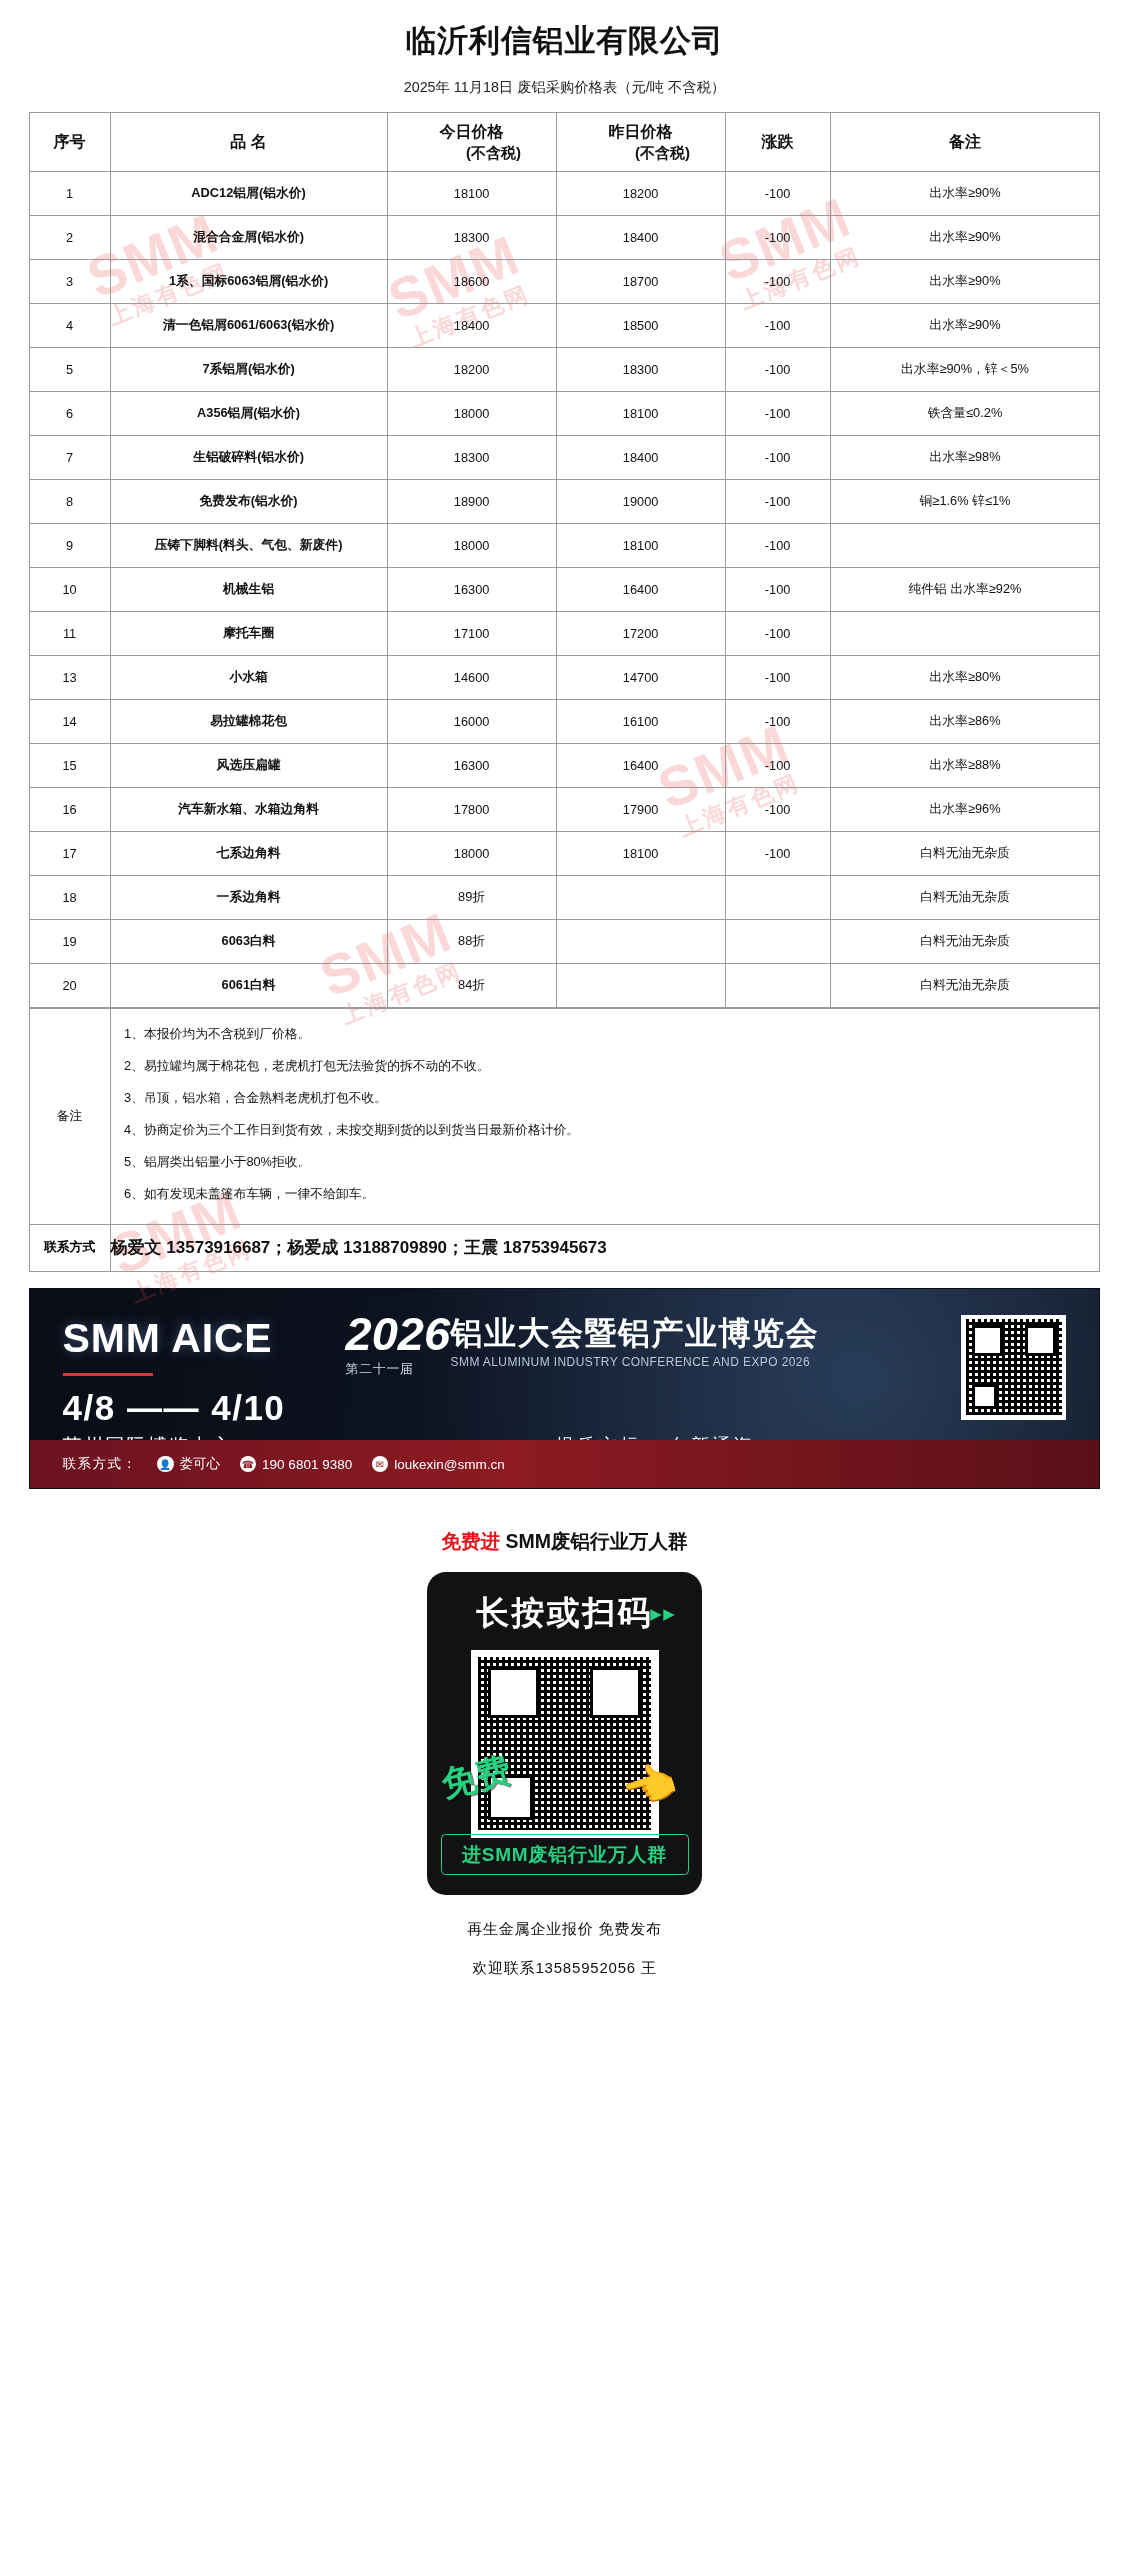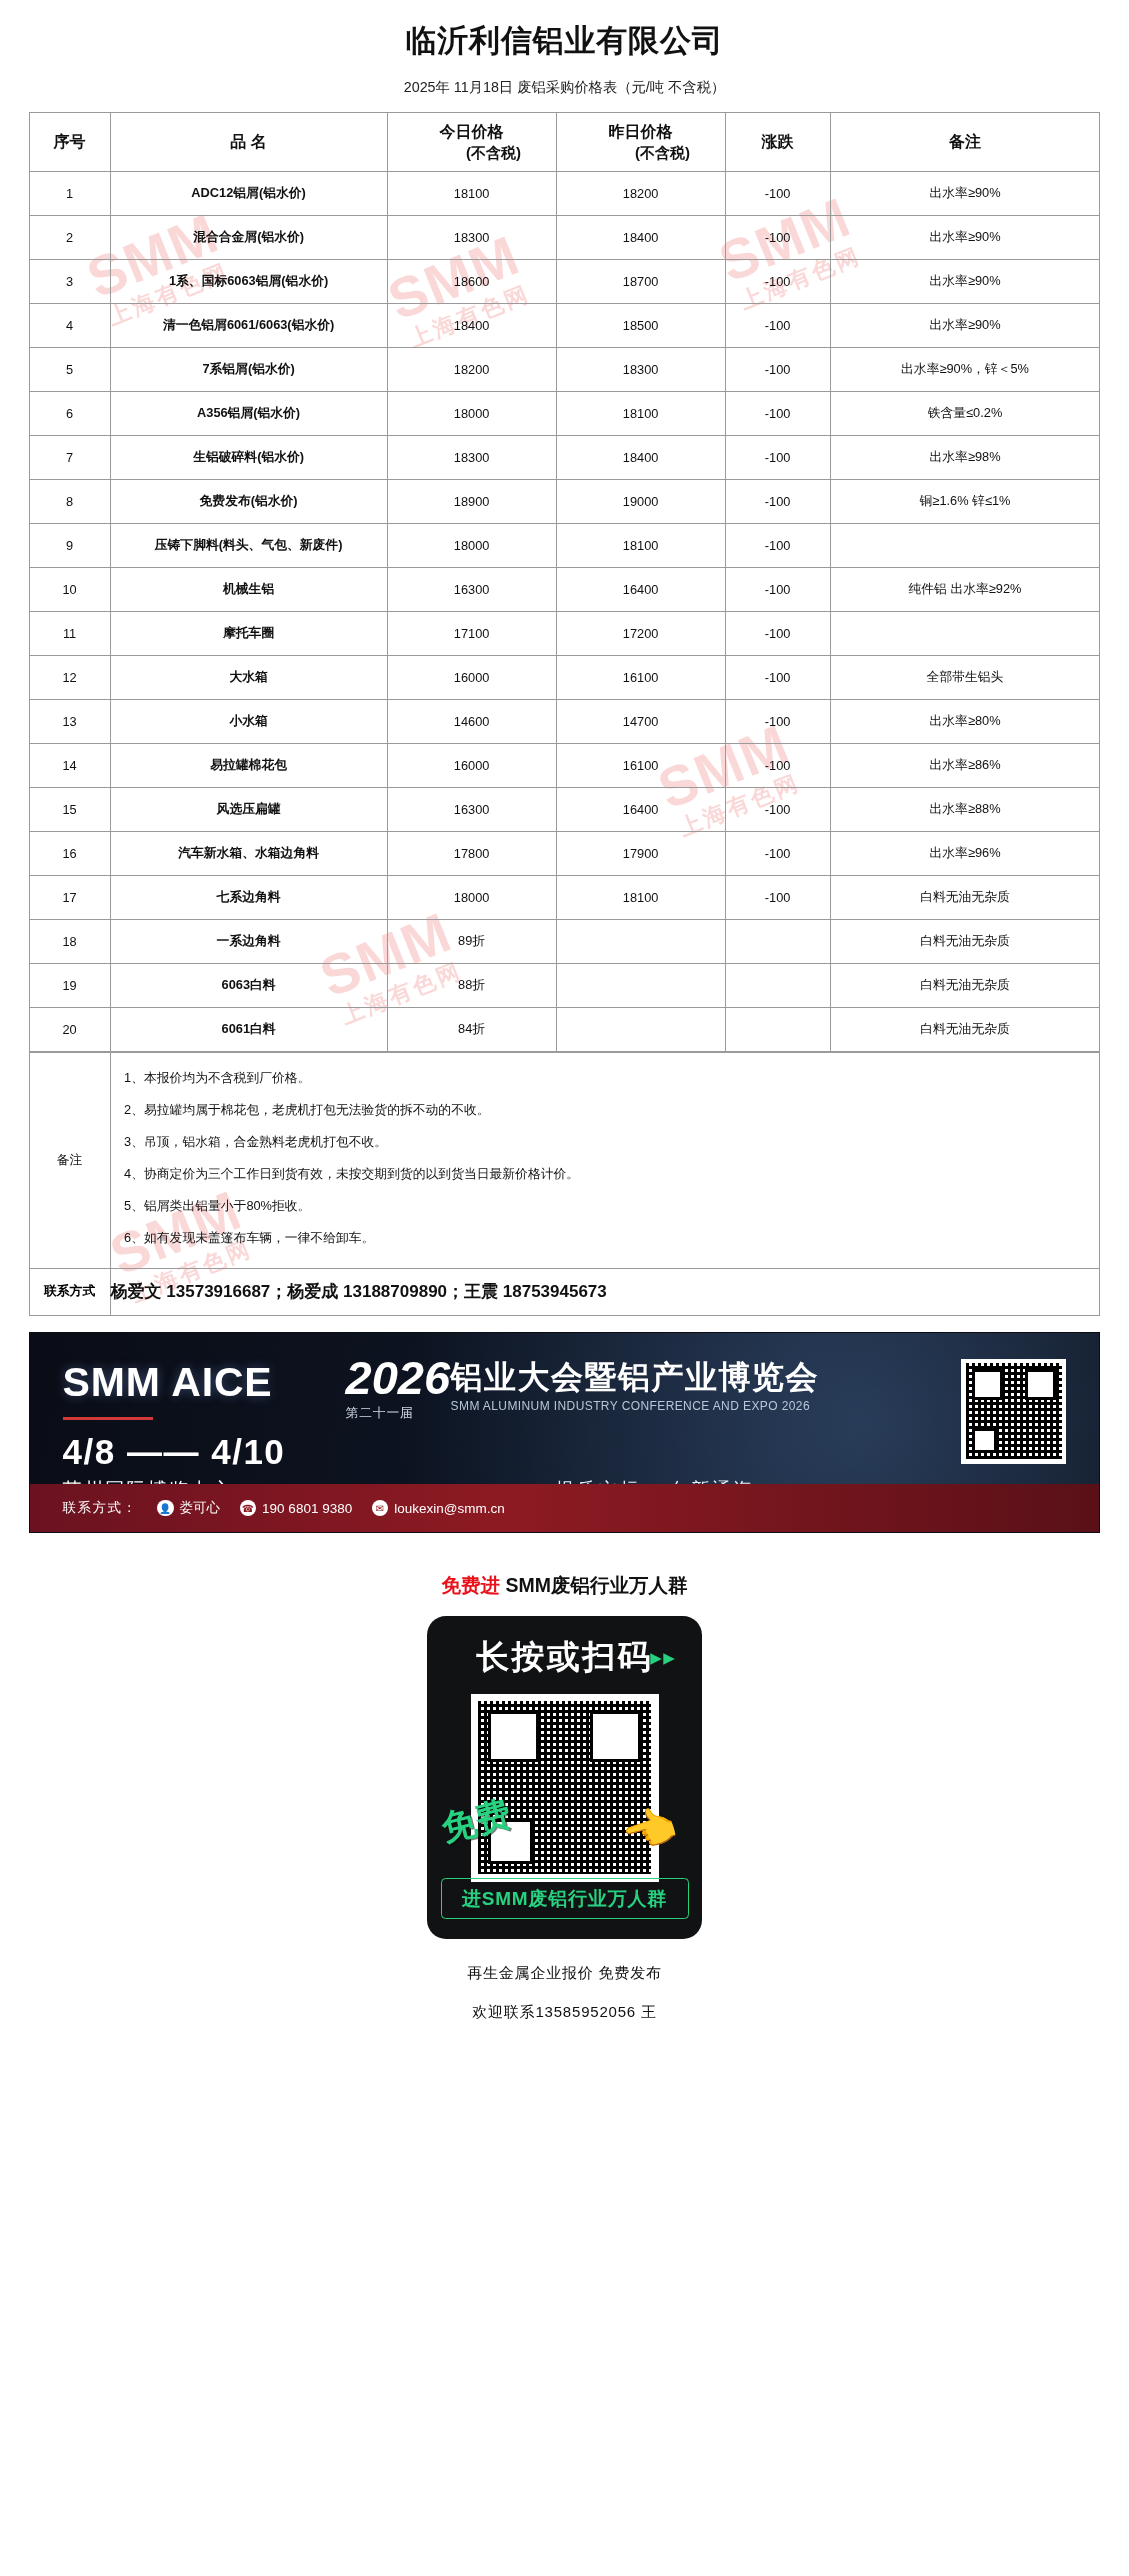--- a/index.html
+++ b/index.html
@@ -429,28 +429,20 @@
           <td class="c-chg">-100</td>
           <td class="c-note">纯件铝 出水率≥92%</td>
         </tr>
         <tr>
           <td class="c-idx">11</td>
           <td class="c-name">摩托车圈</td>
           <td class="c-today">17100</td>
           <td class="c-yest">17200</td>
           <td class="c-chg">-100</td>
           <td class="c-note"></td>
-        </tr>
-        <tr>
-          <td class="c-idx">12</td>
-          <td class="c-name">大水箱</td>
-          <td class="c-today">16000</td>
-          <td class="c-yest">16100</td>
-          <td class="c-chg">-100</td>
-          <td class="c-note">全部带生铝头</td>
         </tr>
         <tr>
           <td class="c-idx">13</td>
           <td class="c-name">小水箱</td>
           <td class="c-today">14600</td>
           <td class="c-yest">14700</td>
           <td class="c-chg">-100</td>
           <td class="c-note">出水率≥80%</td>
         </tr>
         <tr>

